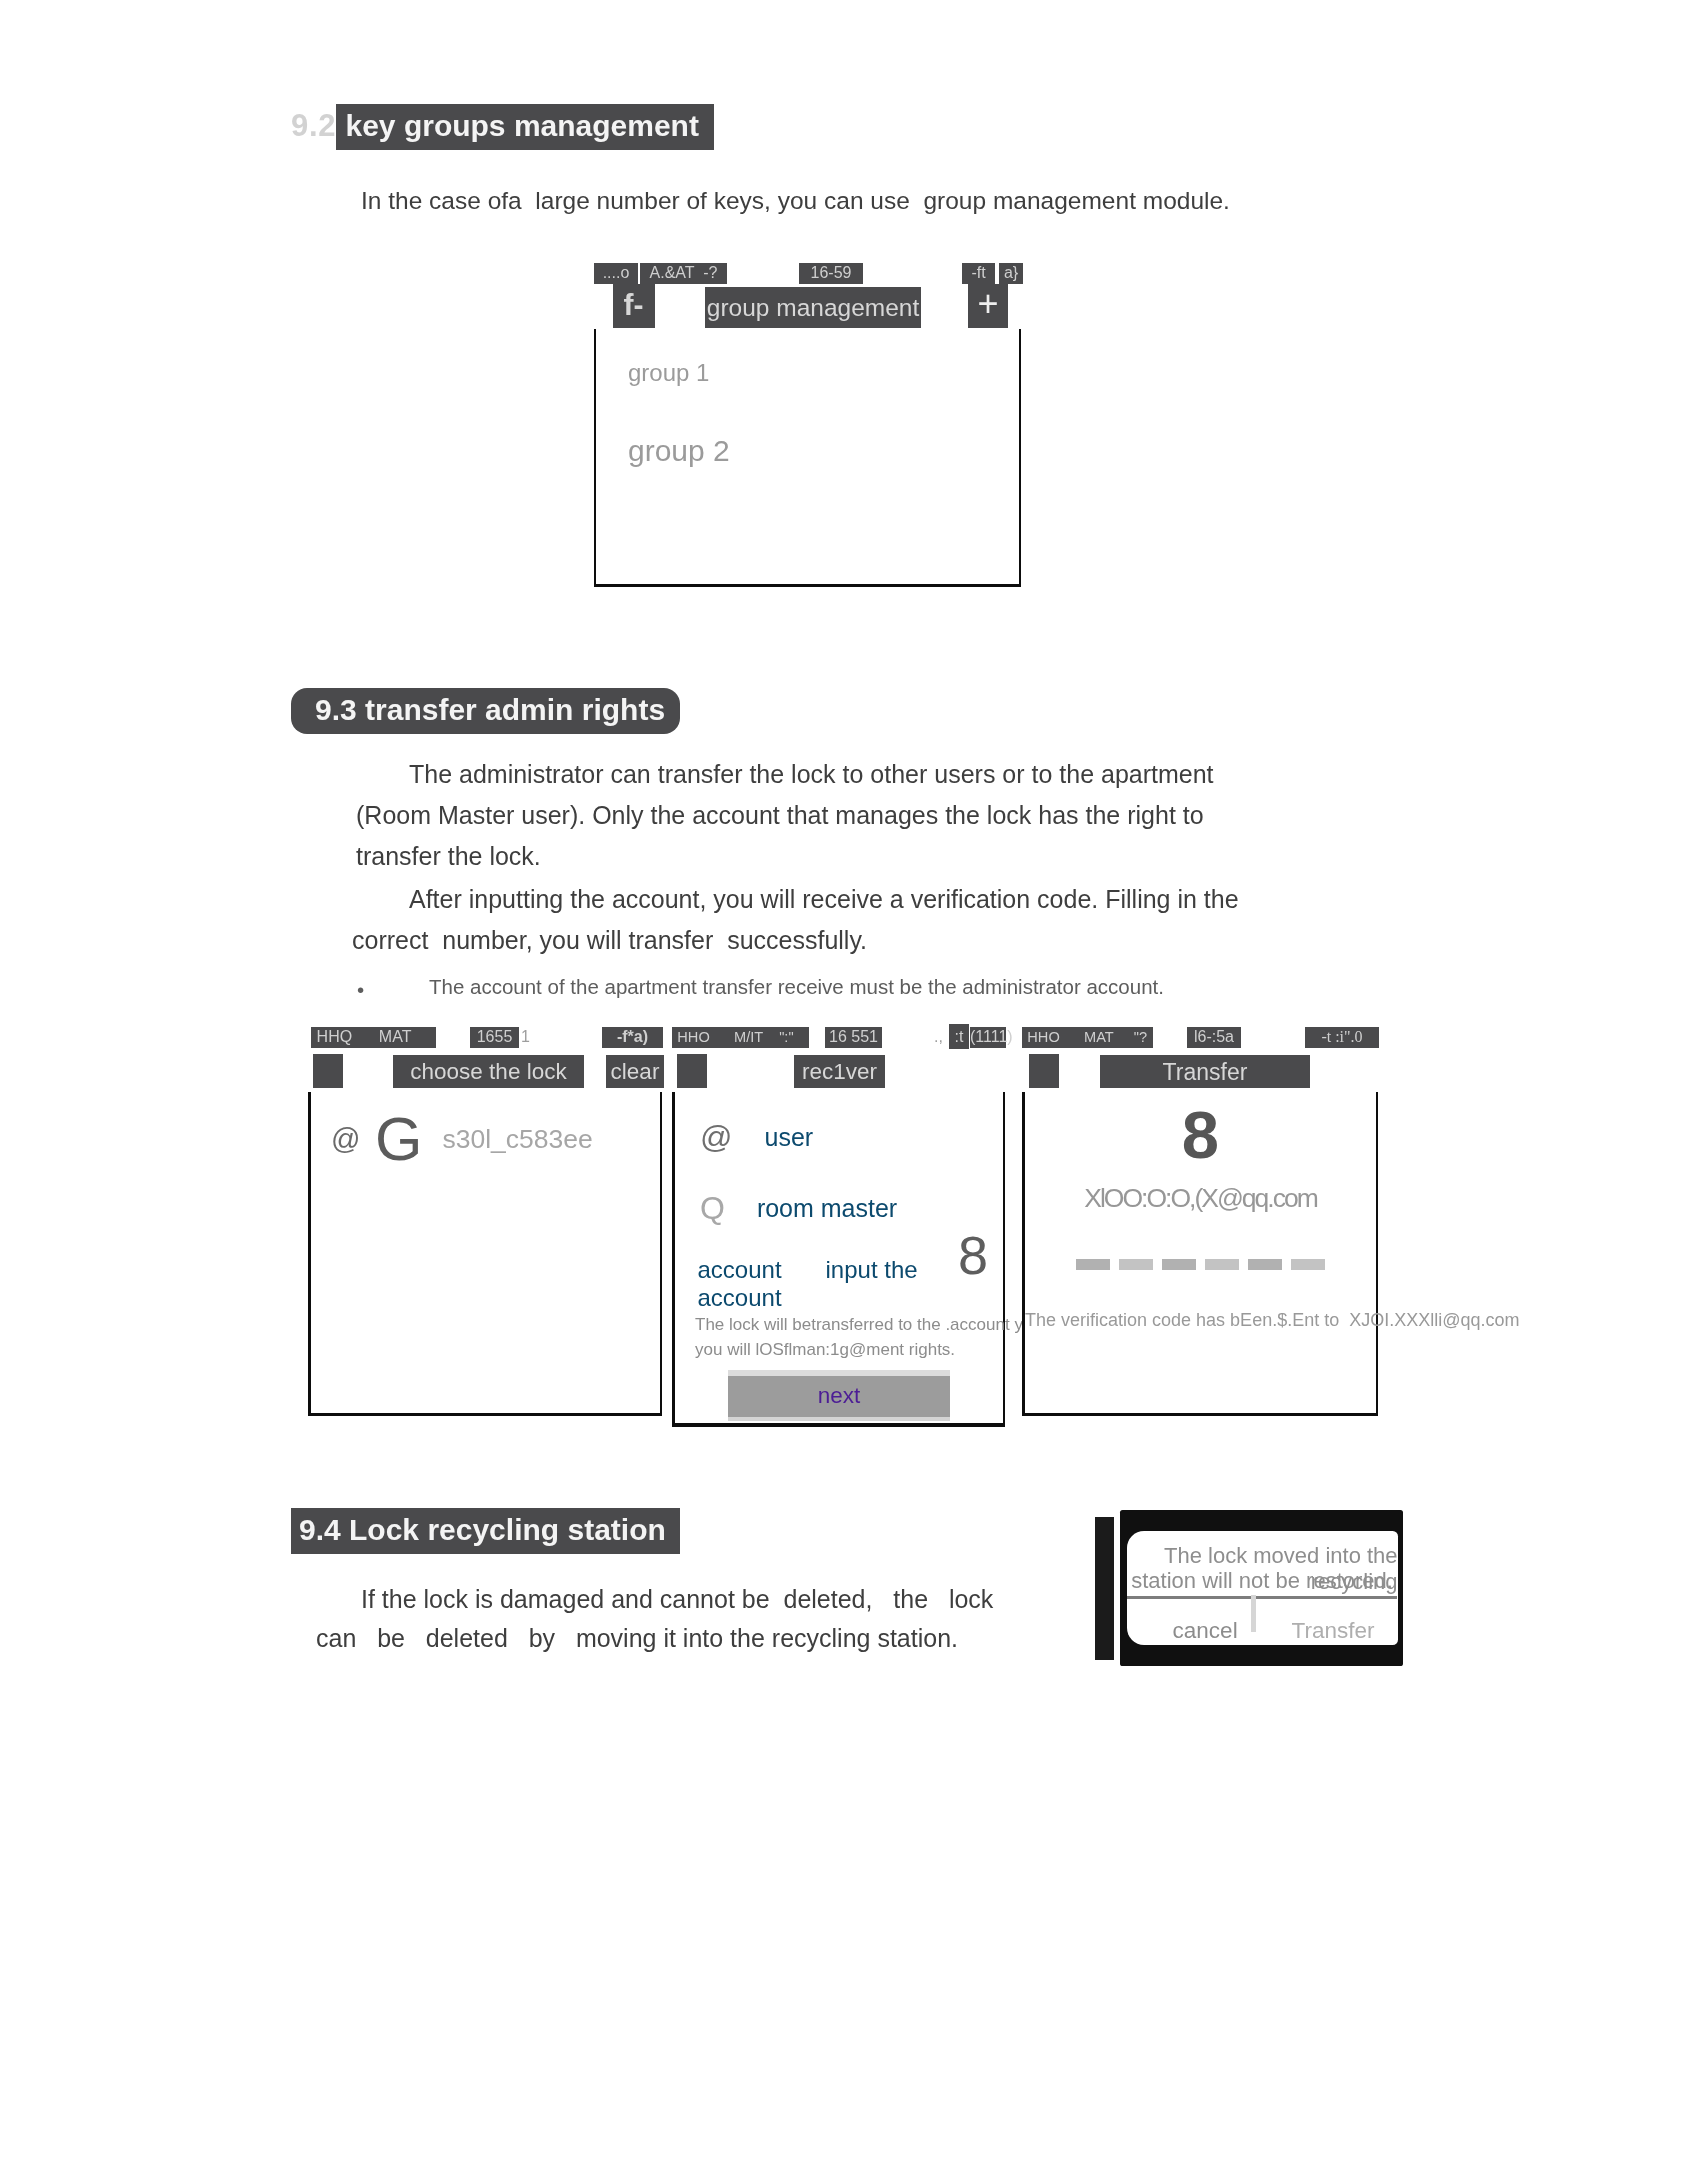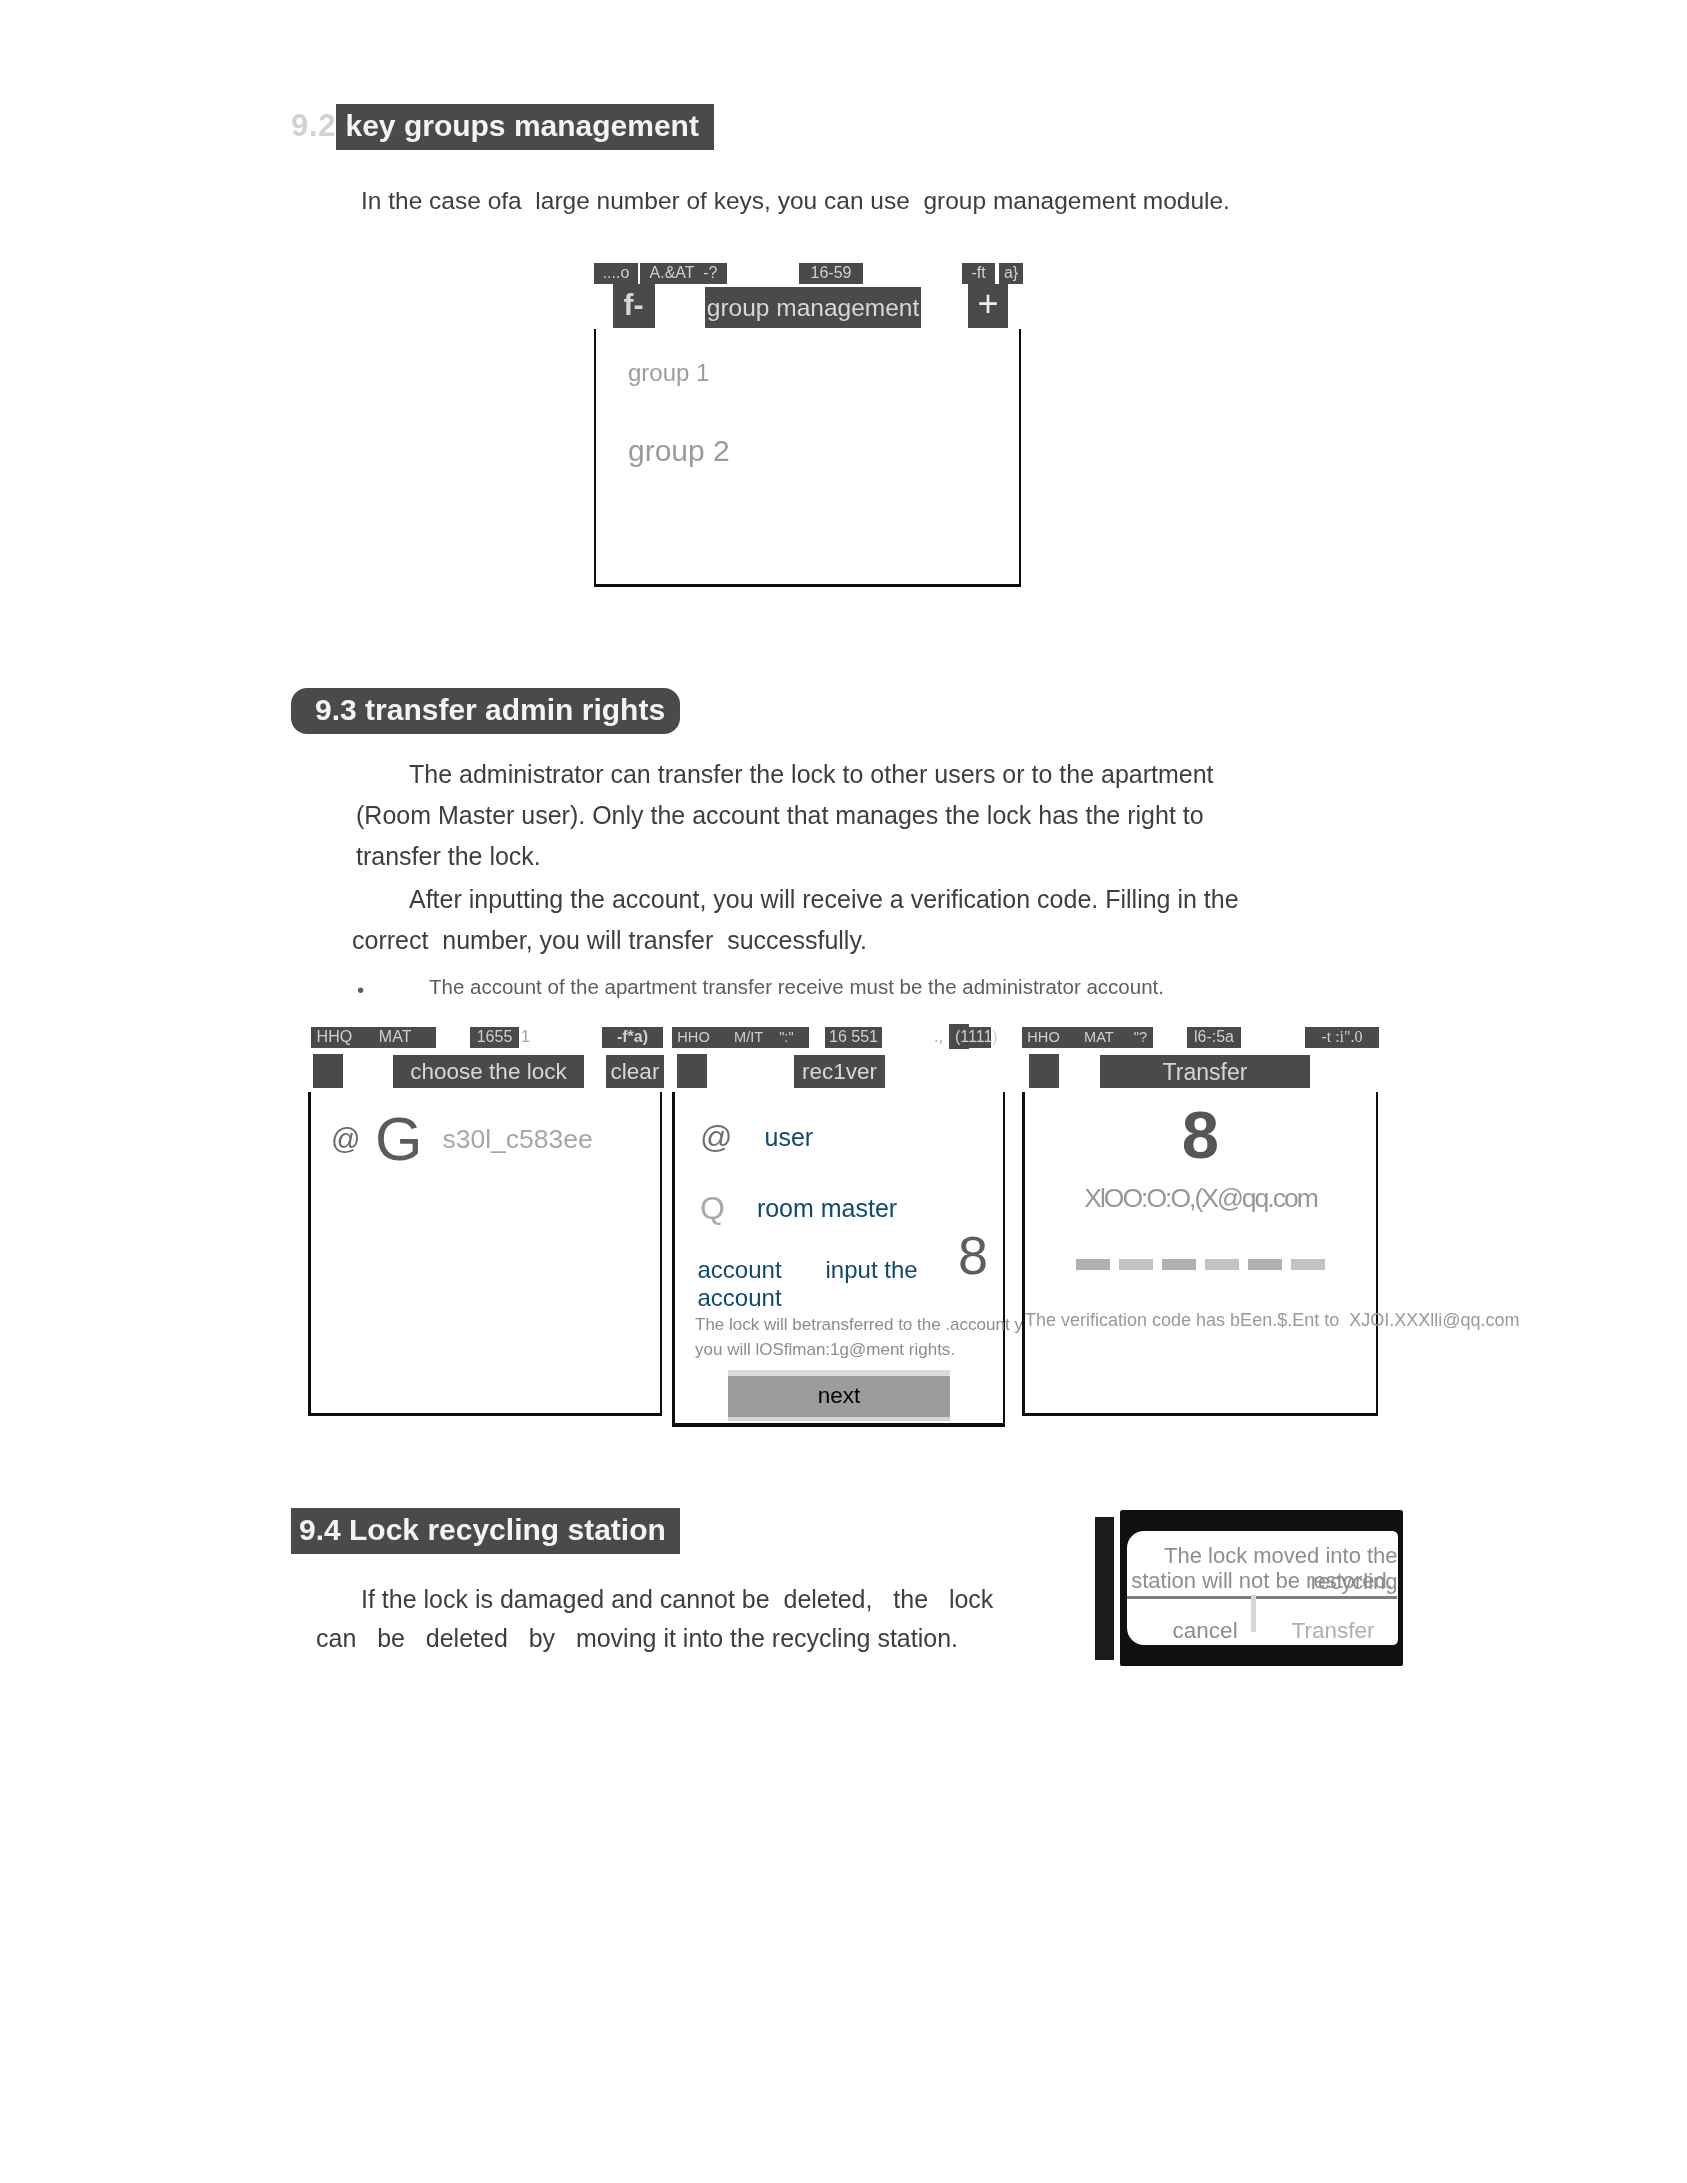--- a/index.html
+++ b/index.html
@@ -21,21 +21,21 @@
   .hdr-box{position:absolute;background:#4a4a4c;color:#d7d7d7;text-align:center;}
   .frame{position:absolute;background:#fff;border-left:3.3px solid #0d0d0d;
          border-right:2.6px solid #0d0d0d;border-bottom:3.3px solid #0d0d0d;}
   .muted{color:#9b9b9b;}
 
   
   .opt-icon{color:#6f6f6f;font-size:32px;}
   .opt-icon2{color:#a8a8a8;font-size:32px;}
   .opt-label{color:#0c4a6e;font-size:25px;}
   .small-note{color:#8c8c8c;font-size:17px;line-height:25px;white-space:pre;}
-  .next-btn{position:absolute;background:#9c9c9c;color:#000000;font-size:22.5px;
+  .next-btn{position:absolute;background:#9c9c9c;color:#4c1d95;font-size:22.5px;
             text-align:center;border-top:6px solid #dcdcdc;border-bottom:4.6px solid #d4d4d4;}
 
   
   .big8{color:#565656;font-weight:600;}
   .dash{display:inline-block;width:34px;height:11.2px;background:#b1b1b1;margin:0 4.6px;}
   .dash.alt{background:#c3c3c3;}
 
   
   .dlg-side{position:absolute;background:#1b1b1b;}
   .dlg-main{position:absolute;background:#101010;border-radius:2.6px;}
@@ -100,21 +100,21 @@
         <span style="color:#a6a6a6;font-size:26.5px;margin-left:20px;">s30l_c583ee</span>
       </div>
     </div>
   </div>
 
   <div class="abs" style="left:672px;top:1027px;width:334px;height:399px;">
     <span class="sb" style="left:0;top:0;width:132px;font-size:14.6px;text-align:left;padding-left:5.3px;">HHO      M/IT    ":"</span>
     <span class="sb" style="left:153px;top:0;width:57px;">16 551</span>
     <span class="sb-plain" style="left:262px;top:0;">.,</span>
     <span class="sb" style="left:277px;top:-2.6px;width:20px;height:25px;line-height:25px;">:t</span>
-    <span class="sb" style="left:283px;top:0;width:36px;">(1111)</span>
+    <span class="sb" style="left:298px;top:0;width:36px;">(1111)</span>
 
     <span class="hdr-box" style="left:5.3px;top:26.5px;width:30px;height:34px;"></span>
     <span class="hdr-box" style="left:122px;top:28px;width:91px;height:33px;font-size:22.5px;line-height:34px;">rec1ver</span>
 
     <div class="frame" style="left:0;top:65px;width:328px;height:331px;border-bottom-width:4.6px;">
       <div class="abs" style="left:25px;top:26.5px;display:flex;align-items:center;">
         <span class="opt-icon">@</span>
         <span class="opt-label" style="margin-left:32px;">user</span>
       </div>
       <div class="abs" style="left:25px;top:98px;display:flex;align-items:center;">

